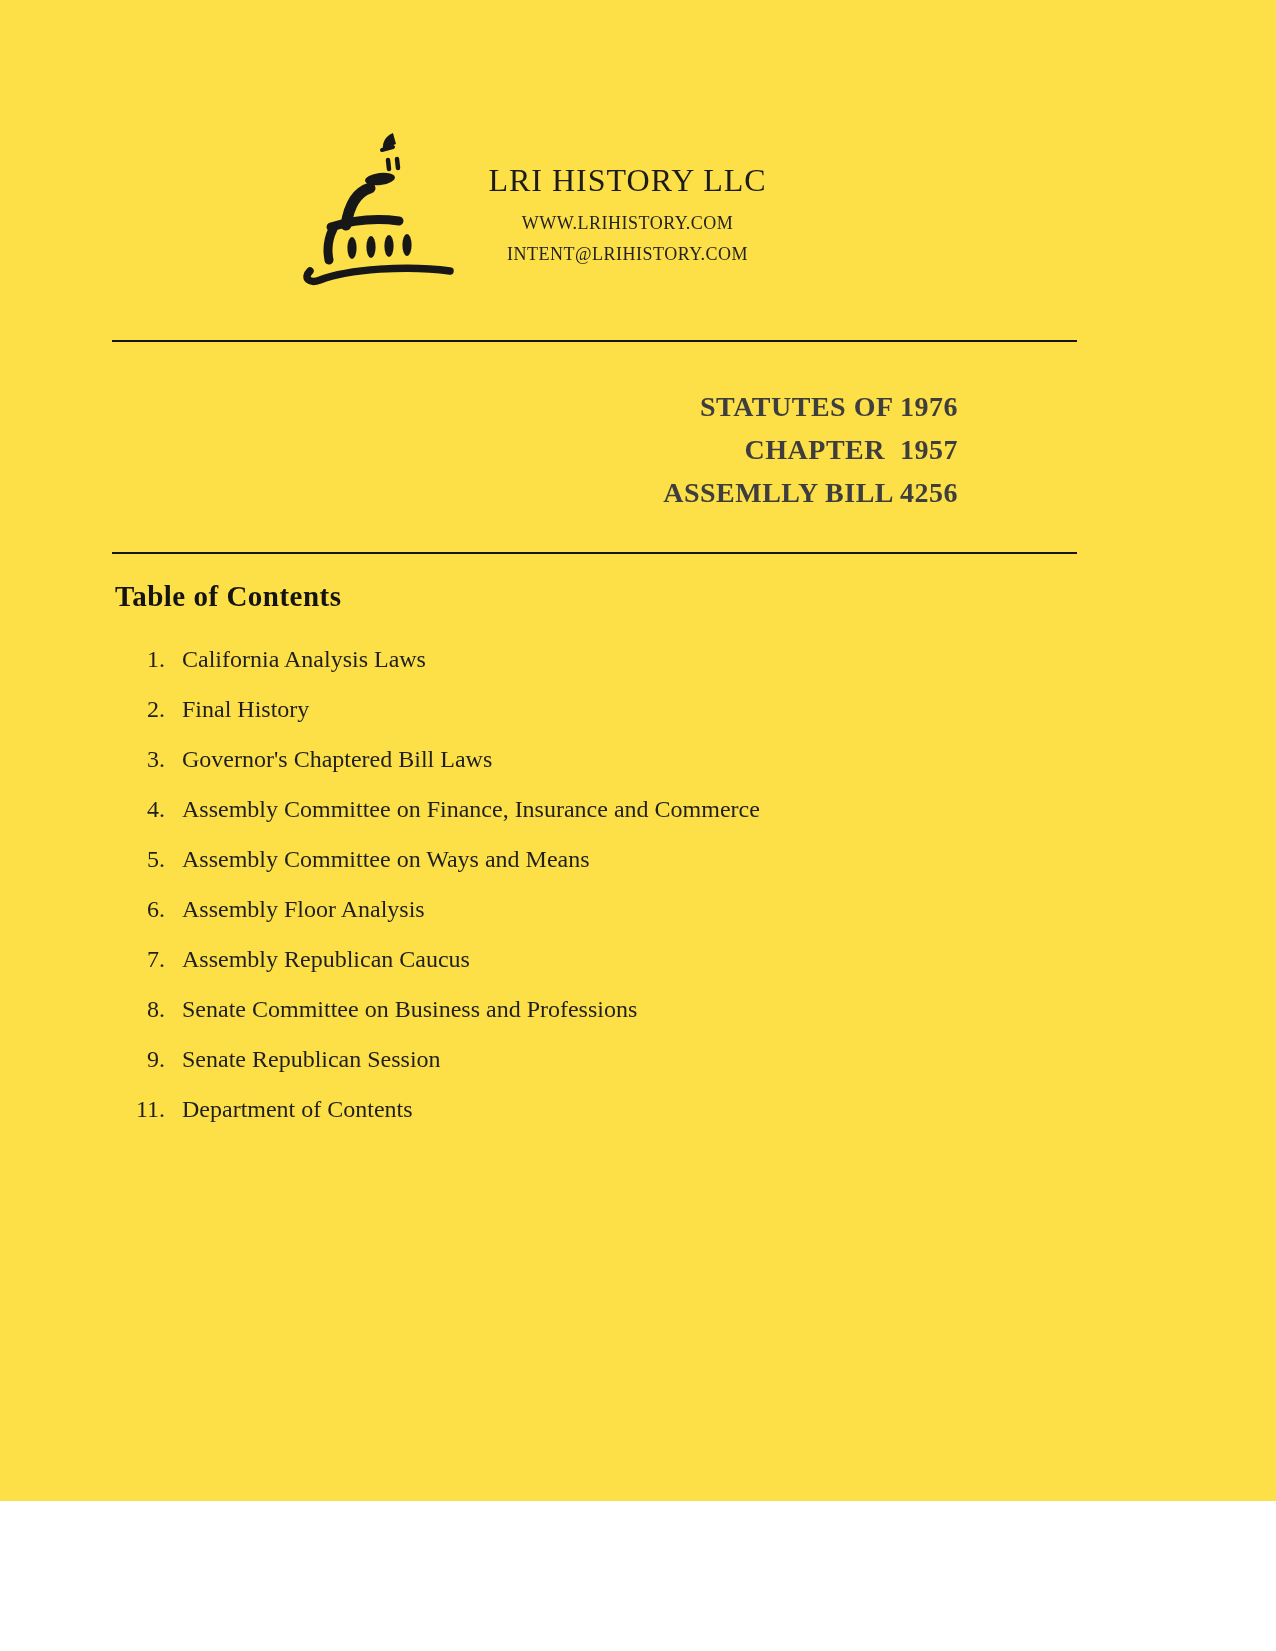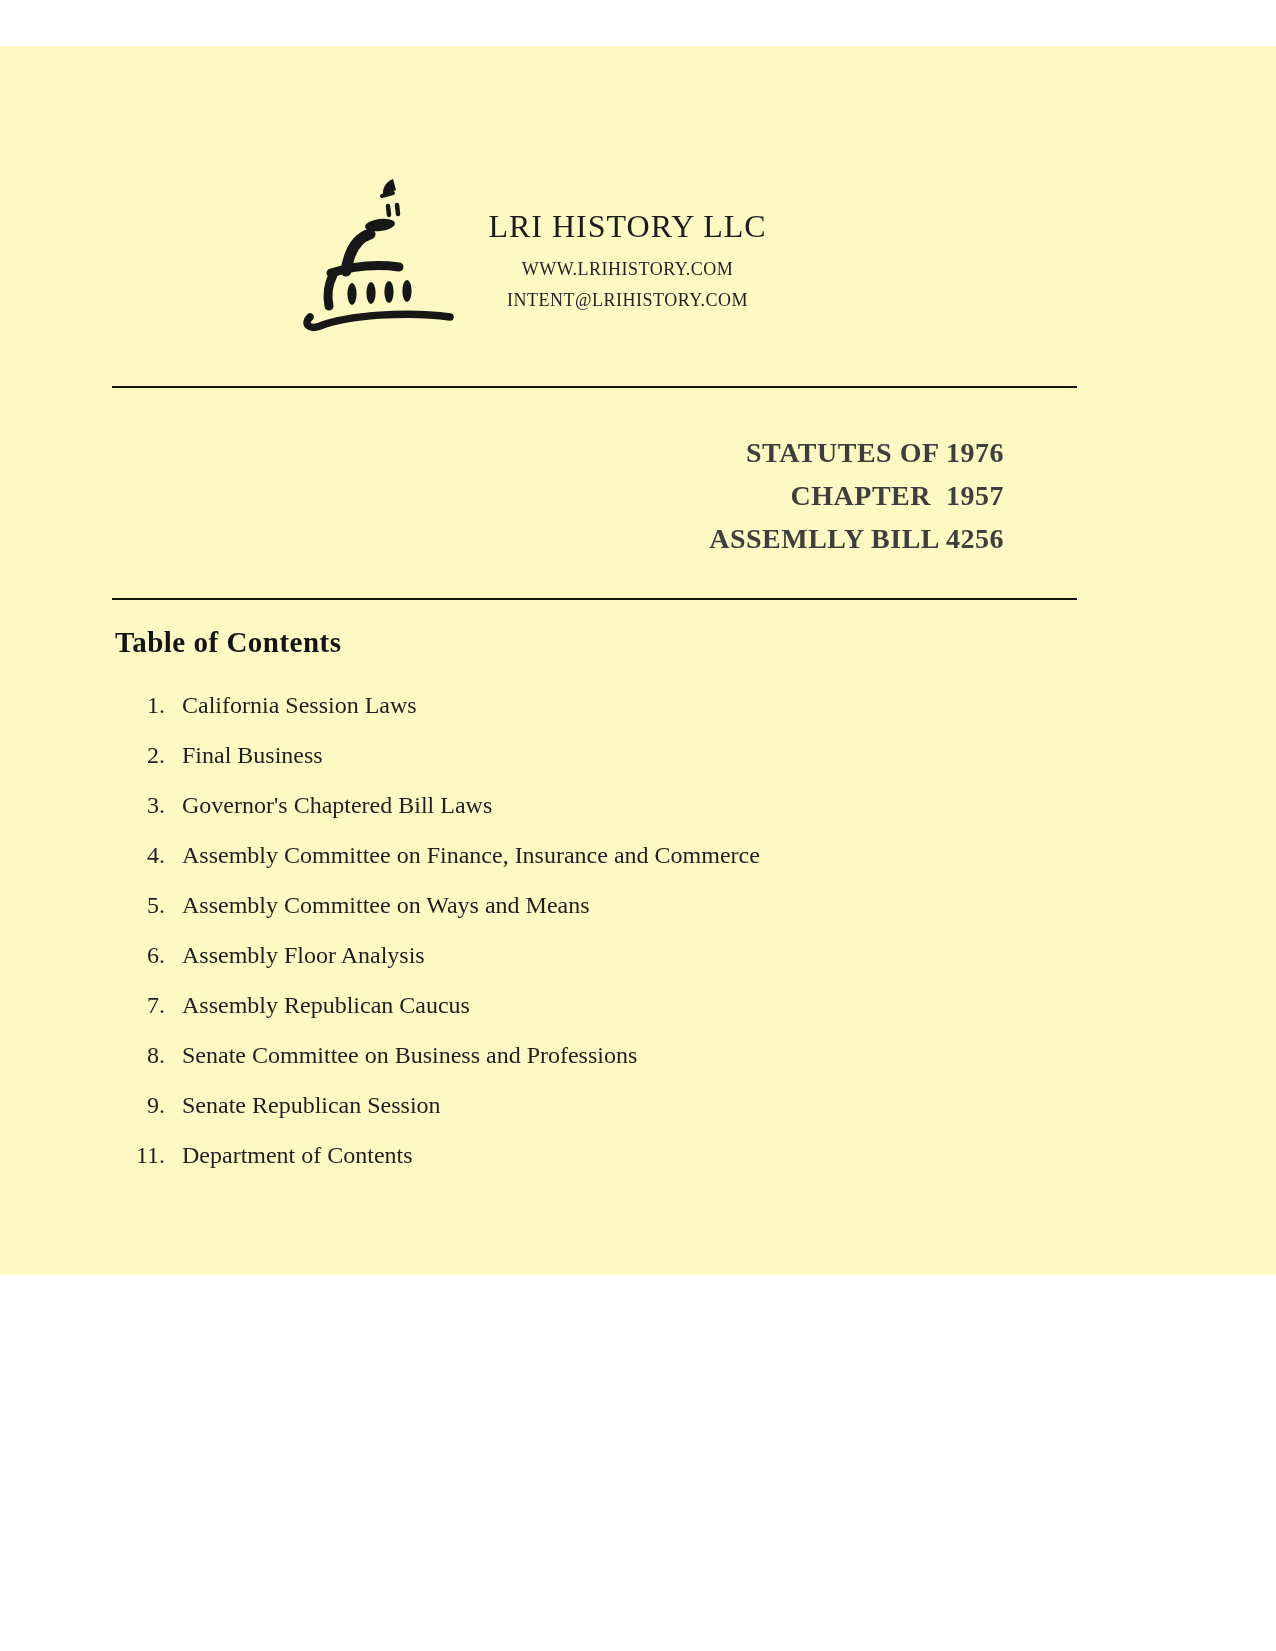--- a/index.html
+++ b/index.html
@@ -4,24 +4,23 @@
 <style>
   html, body {
     margin: 0;
     padding: 0;
     background: #ffffff;
     font-family: "Liberation Serif", "DejaVu Serif", serif;
   }
   .page {
     position: relative;
     width: 1276px;
-    height: 1229px;
-    background: #fef9c3;
+    height: 1501px;
+    background: #fde047;
     overflow: hidden;
-    margin-top: 46px;
   }
 
   
   .logo {
     position: absolute;
     left: 296px;
     top: 126px;
     width: 164px;
     height: 168px;
   }
@@ -55,21 +54,21 @@
     width: 965px;
     height: 2px;
     background: #161616;
   }
   .rule-1 { top: 340px; }
   .rule-2 { top: 552px; }
 
   
   .title-block {
     position: absolute;
-    left: 564px;
+    left: 518px;
     top: 385px;
     width: 440px;
     text-align: right;
     font-weight: bold;
     font-size: 28px;
     line-height: 43px;
     color: #3e3e3e;
     letter-spacing: 0.5px;
   }
   .title-line { white-space: pre; }
@@ -152,25 +151,25 @@
     <div class="title-line">STATUTES OF 1976</div>
     <div class="title-line">CHAPTER  1957</div>
     <div class="title-line">ASSEMLLY BILL 4256</div>
   </div>
 
   <div class="toc-heading">Table of Contents</div>
 
   <ol class="toc-list">
     <li class="toc-item">
       <span class="toc-num">1.</span>
-      <span class="toc-label">California Session Laws</span>
+      <span class="toc-label">California Analysis Laws</span>
     </li>
     <li class="toc-item">
       <span class="toc-num">2.</span>
-      <span class="toc-label">Final Business</span>
+      <span class="toc-label">Final History</span>
     </li>
     <li class="toc-item">
       <span class="toc-num">3.</span>
       <span class="toc-label">Governor's Chaptered Bill Laws</span>
     </li>
     <li class="toc-item">
       <span class="toc-num">4.</span>
       <span class="toc-label">Assembly Committee on Finance, Insurance and Commerce</span>
     </li>
     <li class="toc-item">

